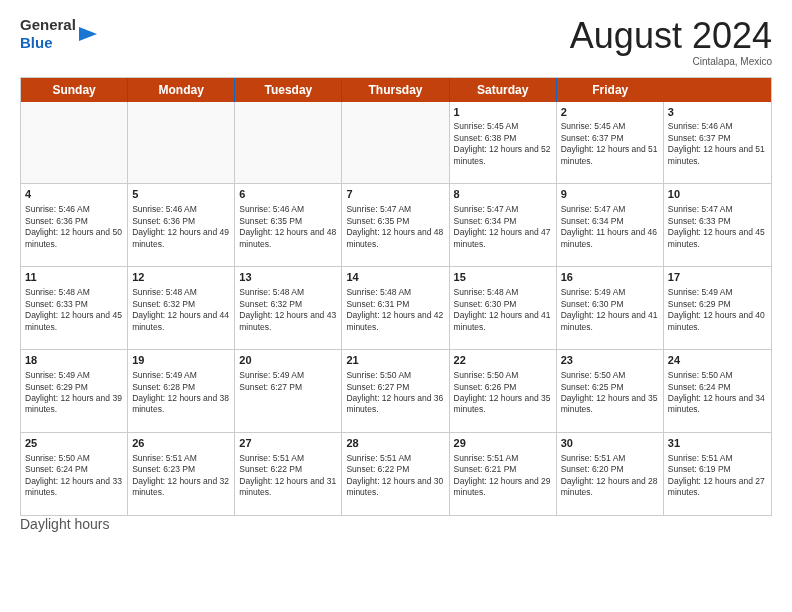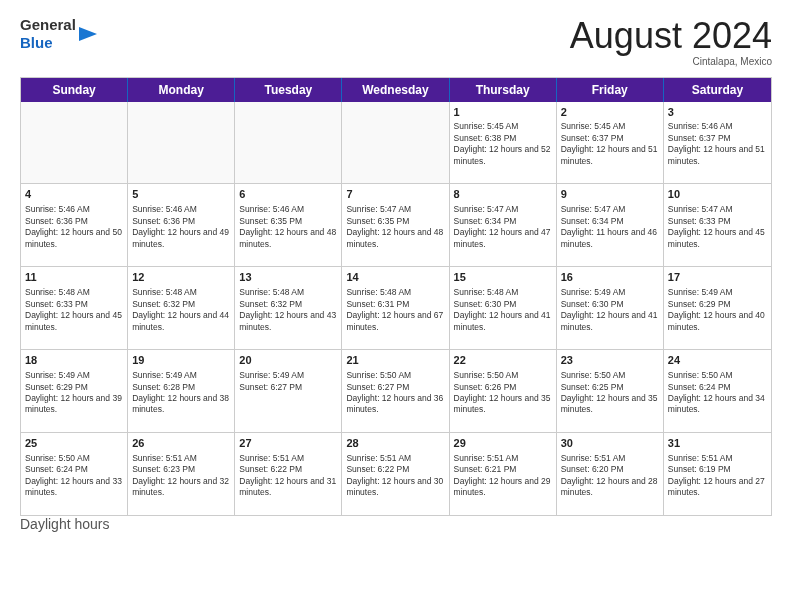--- a/index.html
+++ b/index.html
@@ -44,21 +44,21 @@
     }
     .calendar {
       flex: 1;
       display: flex;
       flex-direction: column;
       border: 1px solid #ccc;
     }
     .cal-header-row {
       display: grid;
       grid-template-columns: repeat(7, 1fr);
-      background: #4c1d95;
+      background: #c2410c;
     }
     .cal-header-cell {
       color: #fff;
       font-size: 12px;
       font-weight: bold;
       padding: 5px 4px;
       text-align: center;
       border-right: 1px solid #1565c0;
     }
     .cal-header-cell:last-child { border-right: none; }
@@ -120,24 +120,23 @@
       <div class="month-year">August 2024</div>
       <div class="location">Cintalapa, Mexico</div>
     </div>
   </div>
 
   <div class="calendar">
     <div class="cal-header-row">
     <div class="cal-header-cell">Sunday</div>
         <div class="cal-header-cell">Monday</div>
         <div class="cal-header-cell">Tuesday</div>
-        <div class="cal-header-cell">Wednesday</div>
         <div class="cal-header-cell">Thursday</div>
+        <div class="cal-header-cell">Saturday</div>
         <div class="cal-header-cell">Friday</div>
-        <div class="cal-header-cell">Saturday</div>
       </div>
     <div class="cal-body">
     <div class="cal-row">
           <div class="cal-cell empty"></div>
           <div class="cal-cell empty"></div>
           <div class="cal-cell empty"></div>
           <div class="cal-cell empty"></div>
           <div class="cal-cell">
             <div class="day-number">1</div>
             <div>Sunrise: 5:45 AM</div>
@@ -217,21 +216,21 @@
           <div class="cal-cell">
             <div class="day-number">13</div>
             <div>Sunrise: 5:48 AM</div>
             <div>Sunset: 6:32 PM</div>
             <div>Daylight: 12 hours and 43 minutes.</div>
           </div>
           <div class="cal-cell">
             <div class="day-number">14</div>
             <div>Sunrise: 5:48 AM</div>
             <div>Sunset: 6:31 PM</div>
-            <div>Daylight: 12 hours and 67 minutes.</div>
+            <div>Daylight: 12 hours and 42 minutes.</div>
           </div>
           <div class="cal-cell">
             <div class="day-number">15</div>
             <div>Sunrise: 5:48 AM</div>
             <div>Sunset: 6:30 PM</div>
             <div>Daylight: 12 hours and 41 minutes.</div>
           </div>
           <div class="cal-cell">
             <div class="day-number">16</div>
             <div>Sunrise: 5:49 AM</div>

